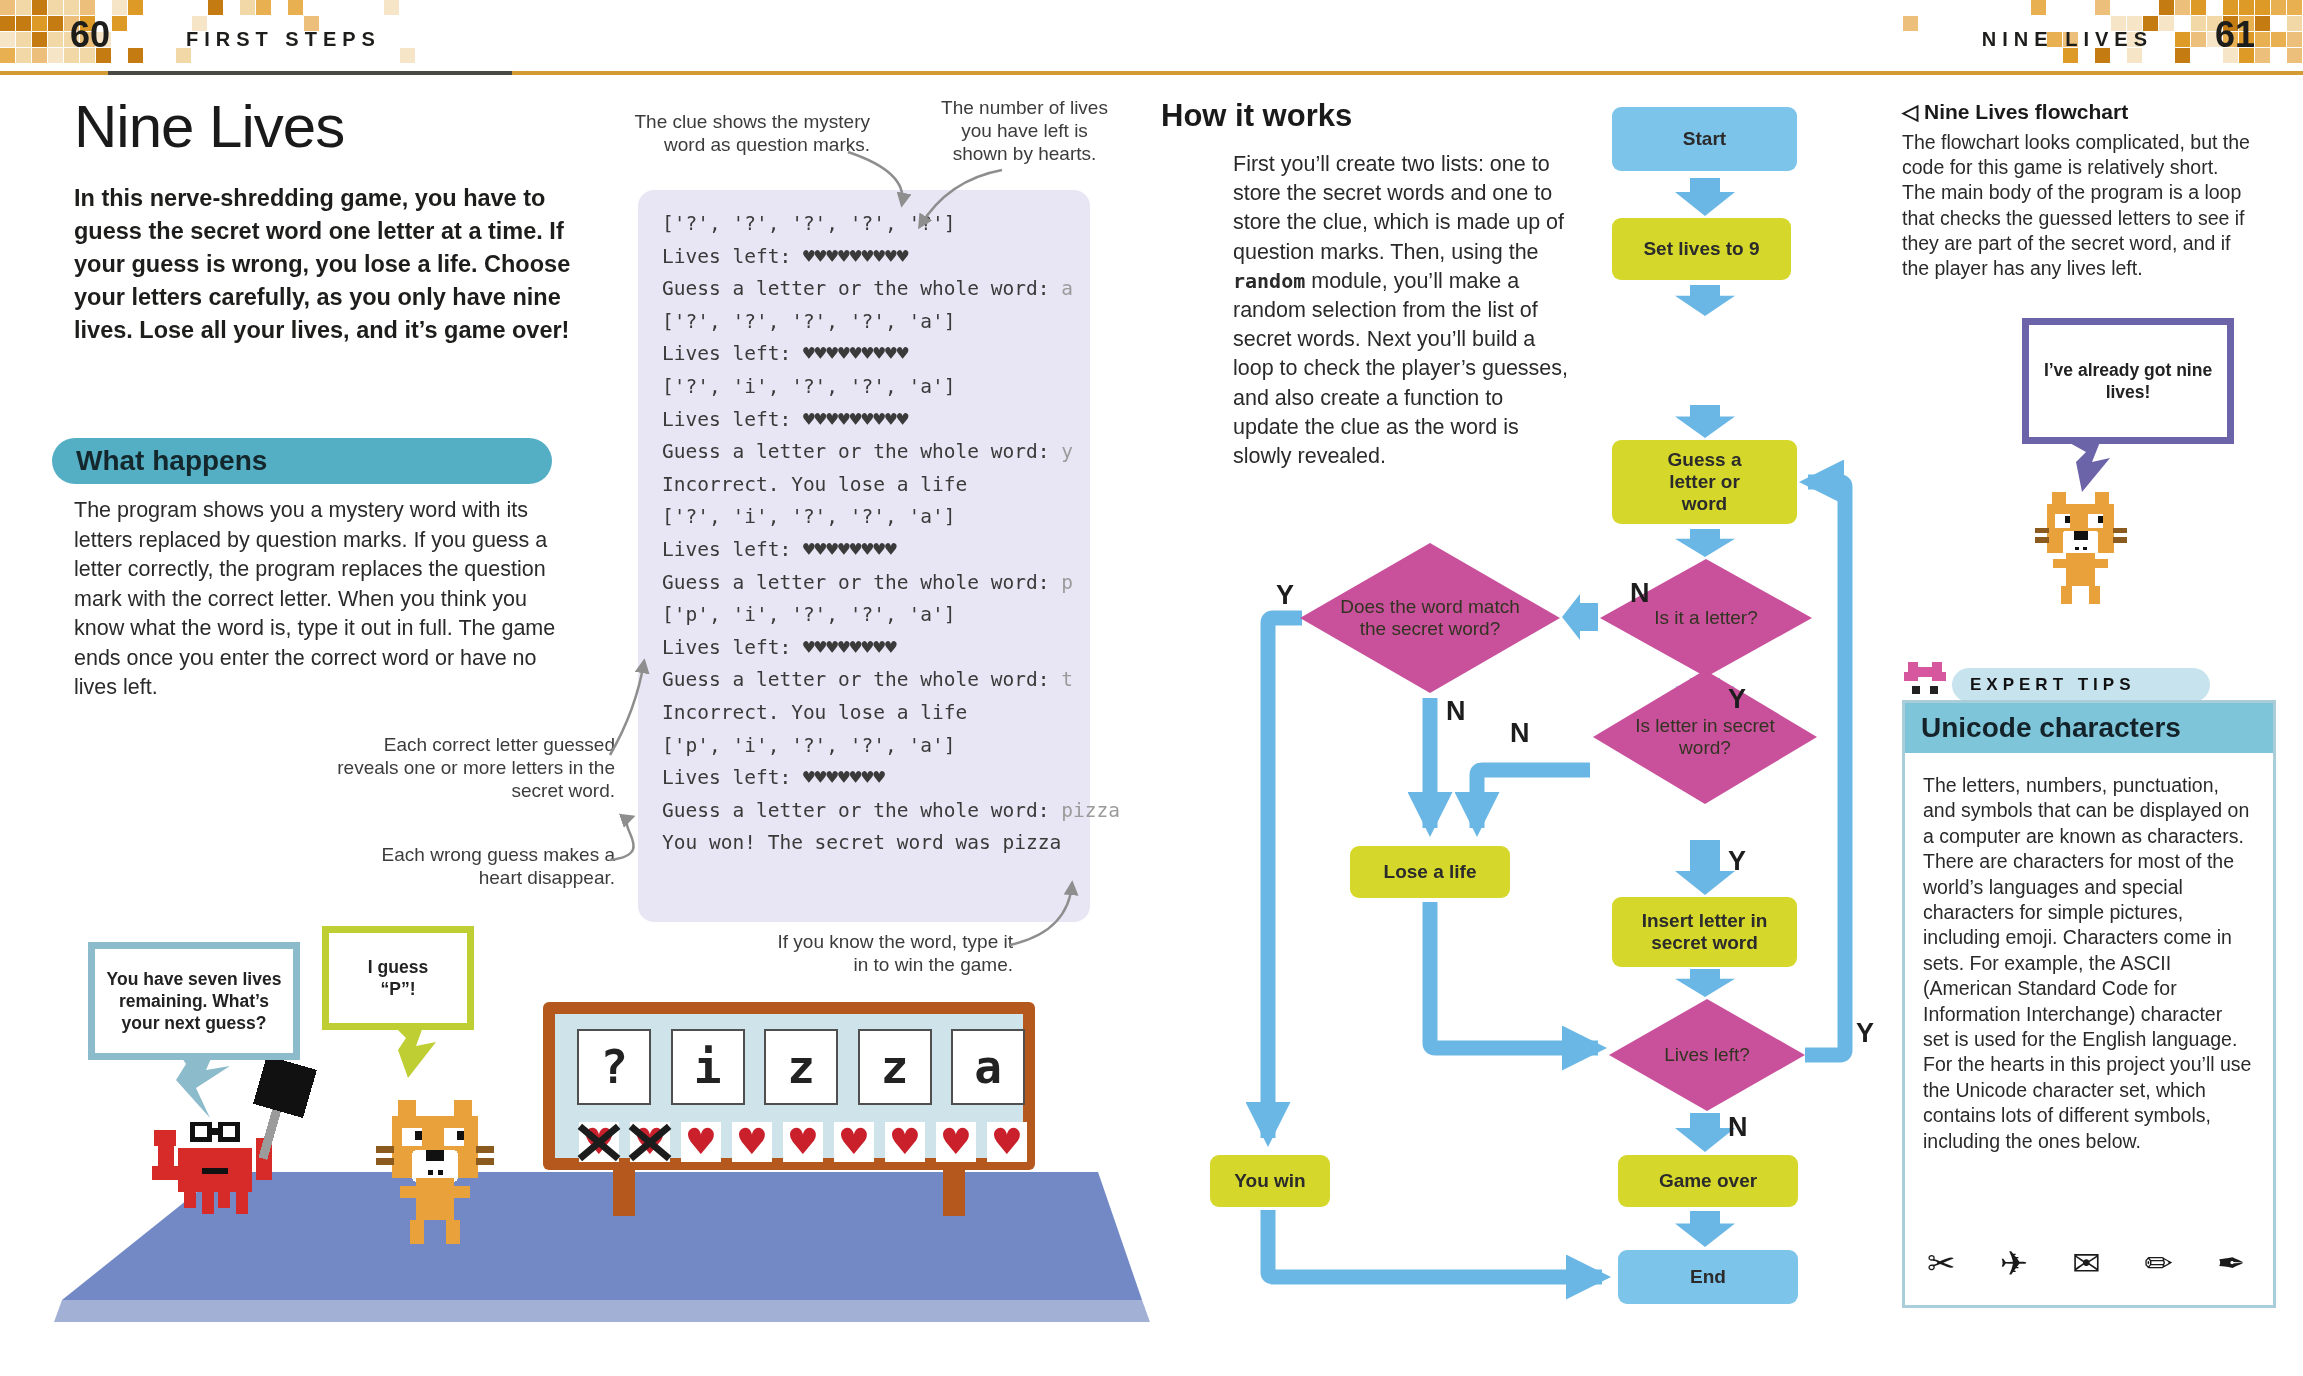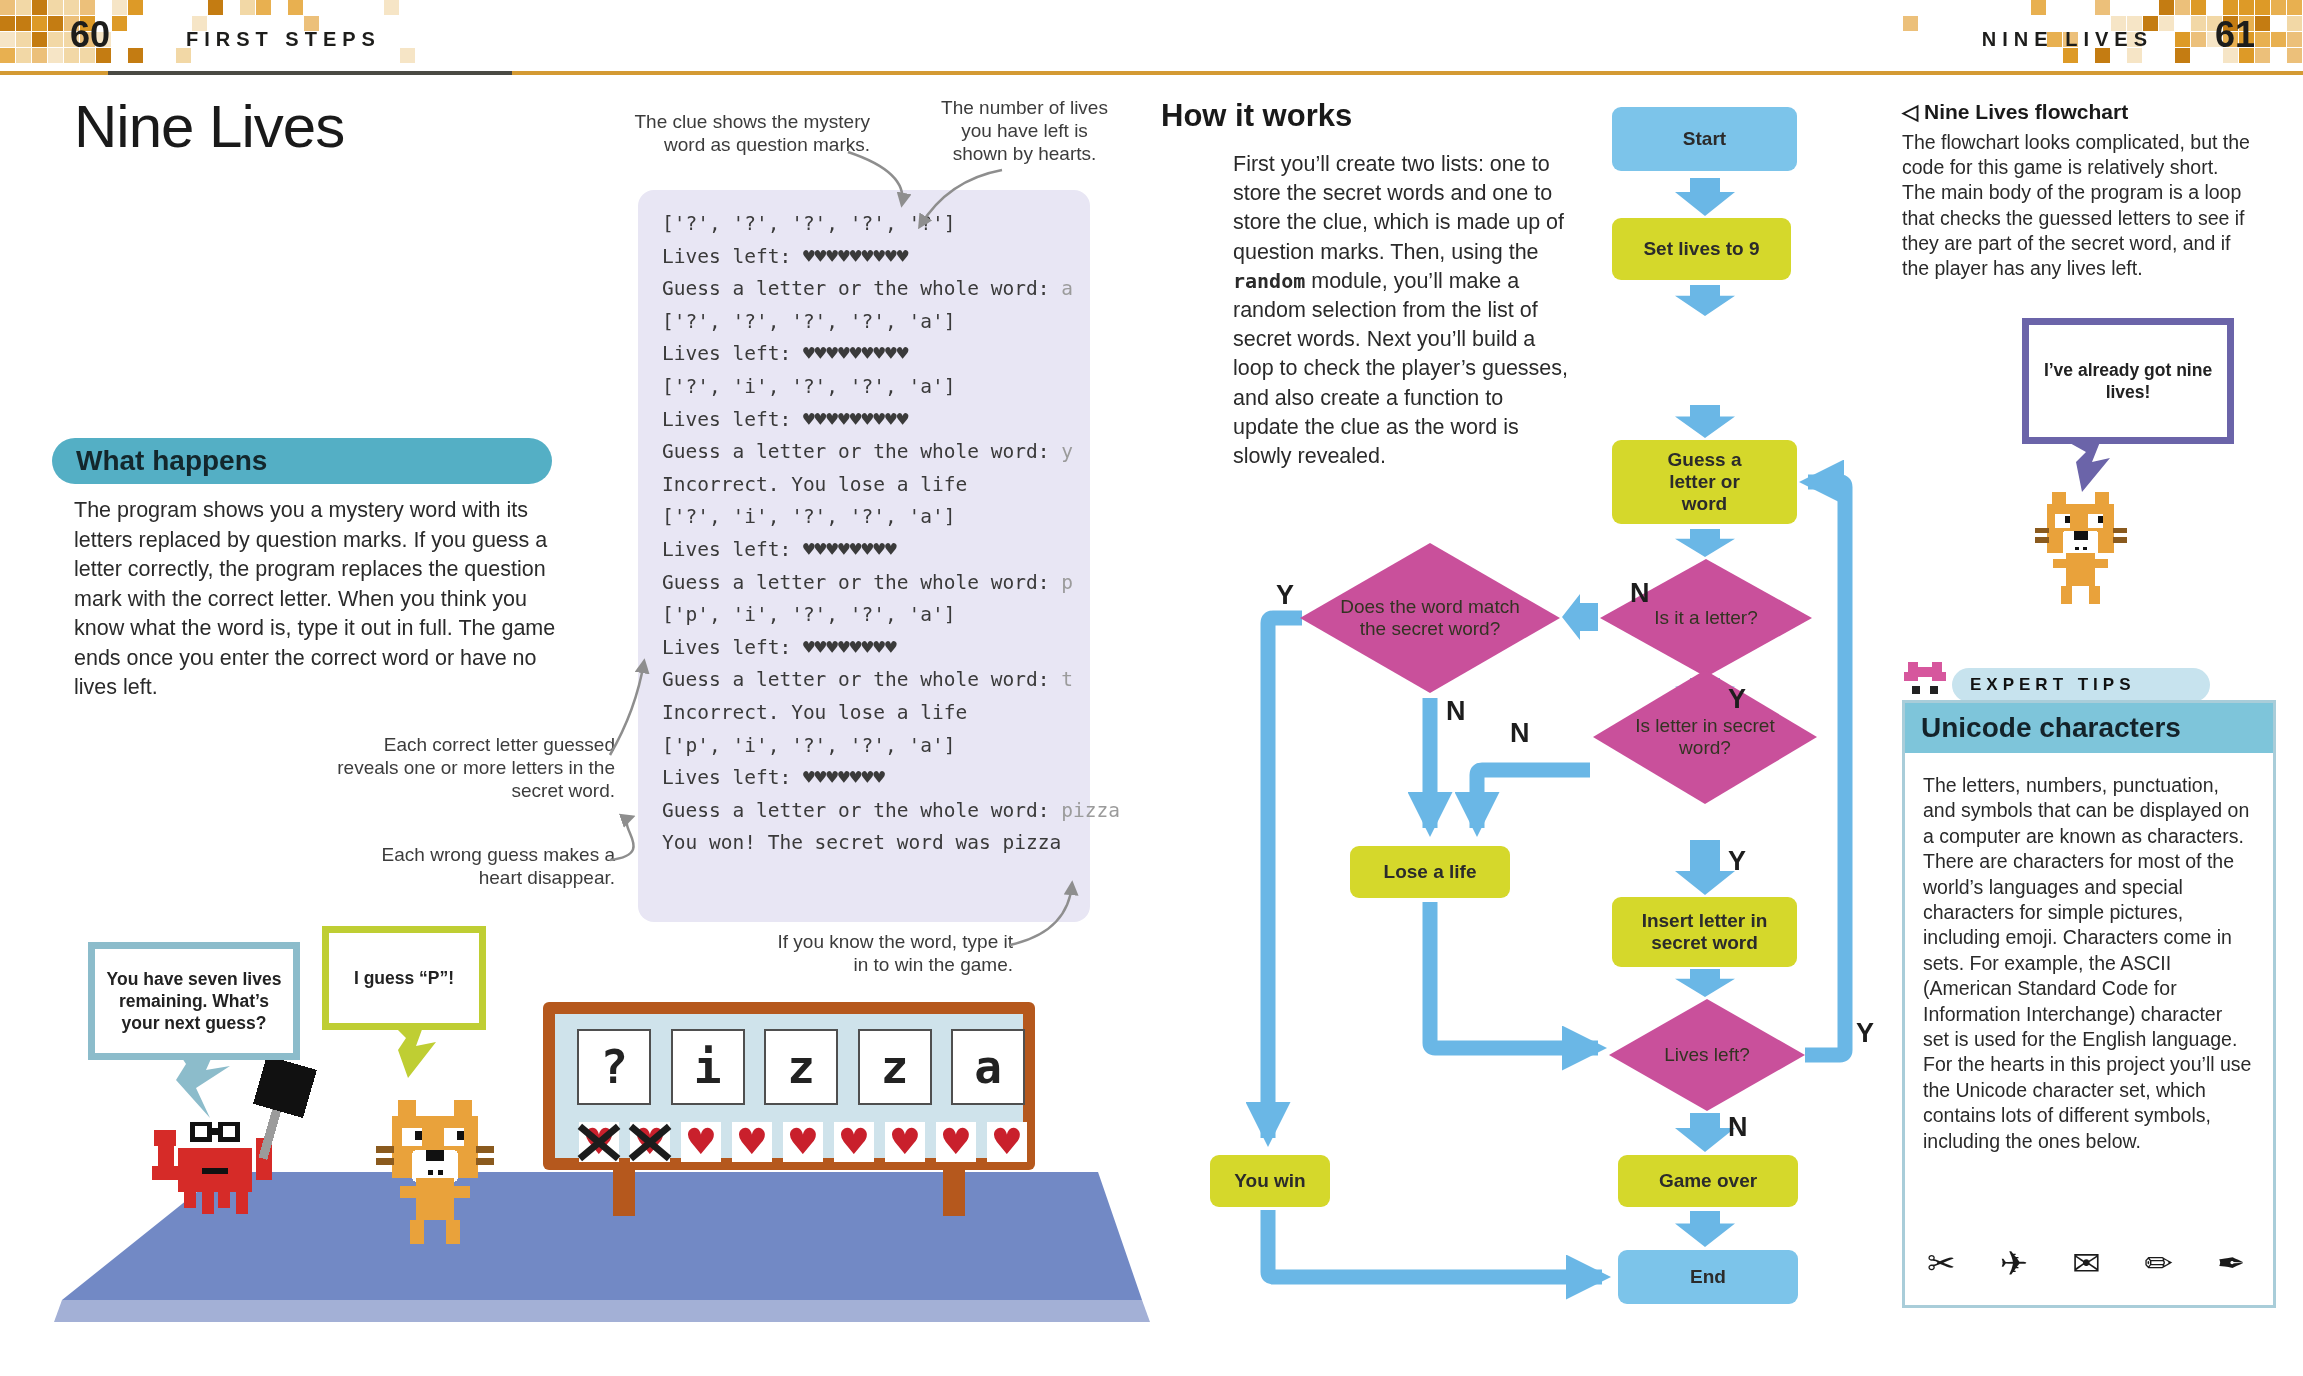--- a/index.html
+++ b/index.html
@@ -215,20 +215,21 @@
       <rect x="420" y="48" width="15" height="15" fill="#dd9a27"></rect>
     </svg>
   <div class="gold-rule"></div>
   <div class="dark-rule"></div>
   <div class="page-num" style="left:70px">60</div>
   <div class="section-label" style="left:186px">FIRST STEPS</div>
   <div class="section-label" style="right:150px">NINE LIVES</div>
   <div class="page-num" style="right:48px">61</div>
 
   <div class="title">Nine Lives</div>
+  <div class="intro">In this nerve-shredding game, you have to guess the secret word one letter at a time. If your guess is wrong, you lose a life. Choose your letters carefully, as you only have nine lives. Lose all your lives, and it’s game over!</div>
   <div class="pill">
     <span>What happens</span>
   </div>
   <div class="body-copy">The program shows you a mystery word with its letters replaced by question marks. If you guess a letter correctly, the program replaces the question mark with the correct letter. When you think you know what the word is, type it out in full. The game ends once you enter the correct word or have no lives left.</div>
 
   <div class="console">
     <div id="console-lines">
         <div class="console-line"><span>['?', '?', '?', '?', '?']</span></div>
         <div class="console-line"><span>Lives left: ♥♥♥♥♥♥♥♥♥</span></div>
         <div class="console-line"><span>Guess a letter or the whole word: </span><span class="console-input">a</span></div>
@@ -303,21 +304,21 @@
           <div class="heart-tile">♥</div>
           <div class="heart-tile">♥</div>
           <div class="heart-tile">♥</div>
         </div>
     </div>
   </div>
 
   <div class="bubble bubble-crab" style="left:88px;top:942px;width:212px;height:118px;padding:0 10px">
     <span>You have seven lives remaining. What’s your next guess?</span>
   </div>
-  <div class="bubble bubble-cat" style="left:322px;top:926px;width:164px;height:104px;padding:0 20px">
+  <div class="bubble bubble-cat" style="left:322px;top:926px;width:152px;height:104px;padding:0 20px">
     <span>I guess “P”!</span>
   </div>
 
   <div class="hiw-heading">How it works</div>
   <div class="hiw-body"><span>First you’ll create two lists: one to store the secret words and one to store the clue, which is made up of question marks. Then, using the </span><span class="mono-bold">random</span><span> module, you’ll make a random selection from the list of secret words. Next you’ll build a loop to check the player’s guesses, and also create a function to update the clue as the word is slowly revealed.</span></div>
 
   <div id="flowchart">
     <svg id="fc-arrows" width="700" height="1260" style="position:absolute;left:0;top:0">
       <defs>
         <marker id="bh" viewBox="0 0 3 3" markerWidth="3" markerHeight="3" refX="2.4" refY="1.5" orient="auto">

